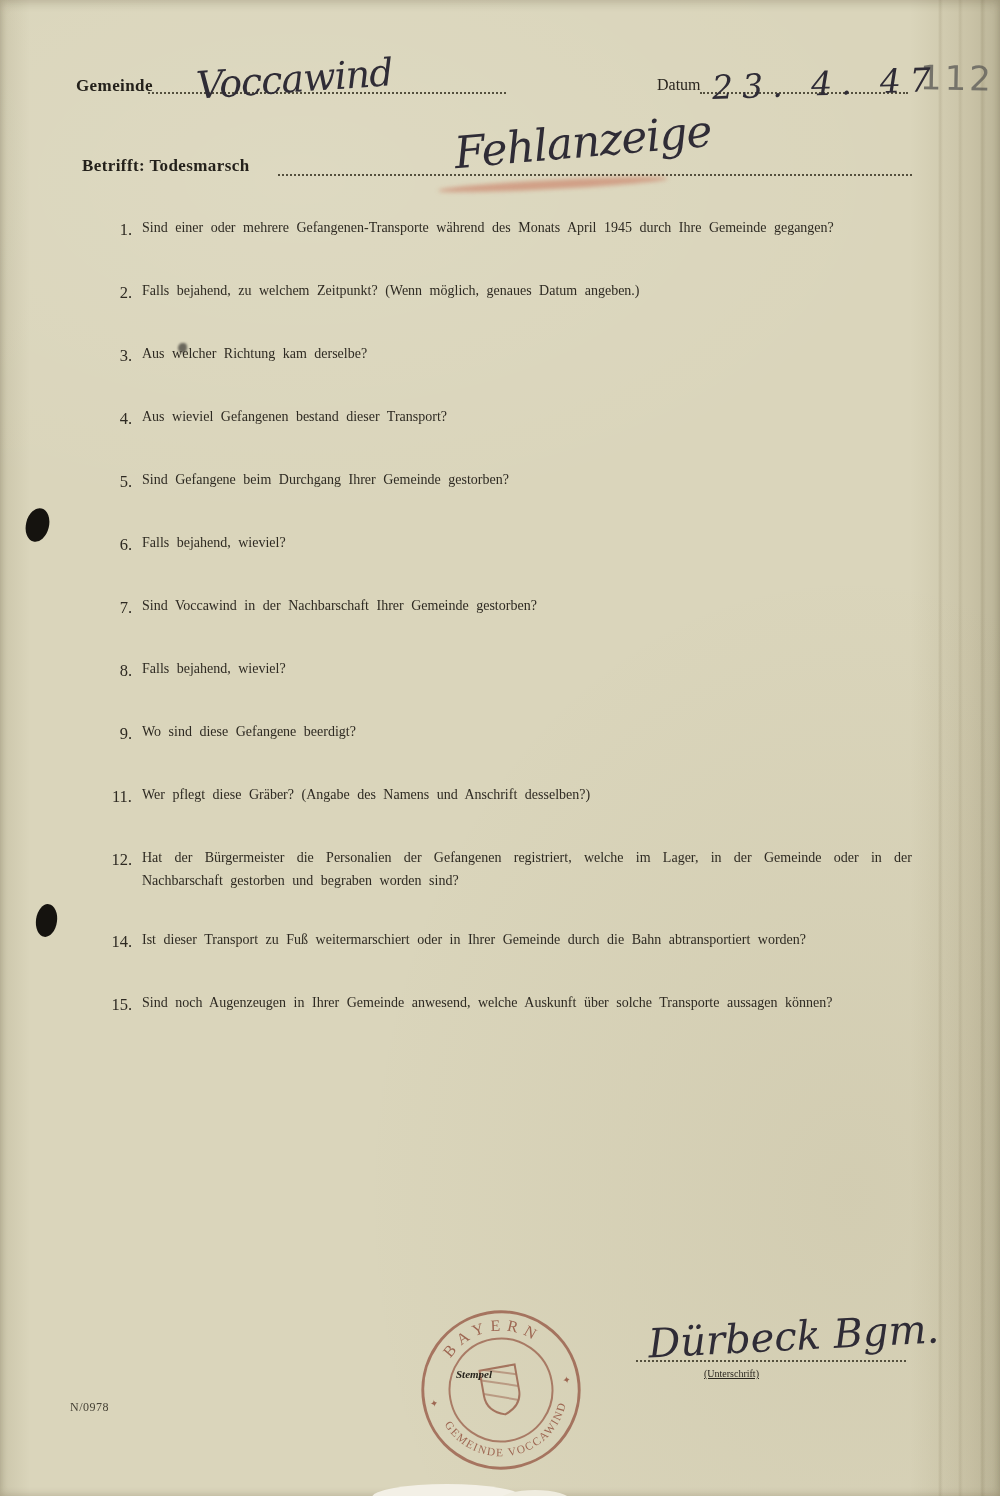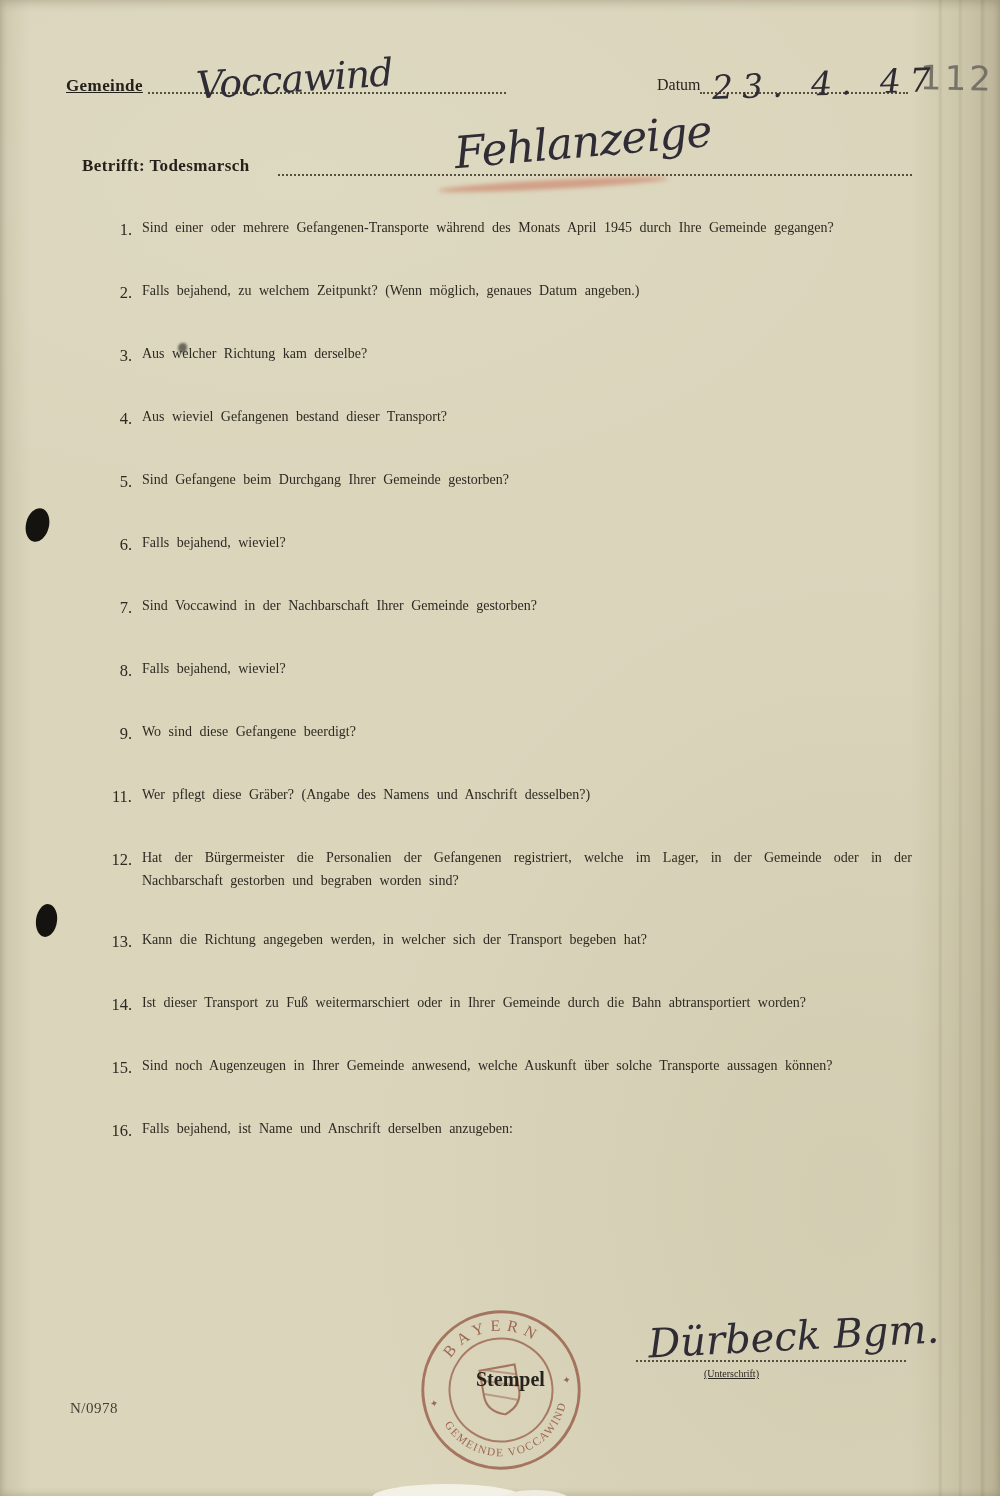--- a/index.html
+++ b/index.html
@@ -28,21 +28,21 @@
   .lbl{font-weight:bold;font-size:17px;letter-spacing:.4px;color:#24211b;}
   .lbl-reg{font-size:16px;color:#2a261f;margin-left:12px;}
   .dotline{position:absolute;border-bottom:2px dotted #54503e;}
   .hand{
     font-family:"DejaVu Serif", serif;font-style:italic;
     color:#2f2c36;white-space:nowrap;line-height:1;
   }
 
   
   .header-row{position:absolute;top:52px;left:66px;right:60px;height:58px;}
-  .gemeinde-label{position:absolute;left:0;top:24px;text-decoration:underline;}
+  .gemeinde-label{position:absolute;left:10px;top:24px;}
   .gemeinde-line{left:82px;top:0;width:358px;height:40px;}
   .gemeinde-hand{position:absolute;left:48px;bottom:-6px;font-size:38px;letter-spacing:-1px;transform:rotate(-4deg);}
   .datum-label{position:absolute;left:579px;top:24px;}
   .datum-line{left:634px;top:0;width:208px;height:40px;}
   .datum-hand{position:absolute;left:12px;bottom:-8px;font-size:33px;letter-spacing:9px;transform:rotate(-2deg);}
   .page-number{
     position:absolute;top:58px;left:920px;
     font-family:"DejaVu Sans", sans-serif;font-size:34px;letter-spacing:3px;
     color:#75736a;transform:rotate(1deg);
   }
@@ -71,25 +71,25 @@
   
   .punch-hole{position:absolute;background:#15130f;border-radius:50%;}
   .hole1{left:26px;top:508px;width:23px;height:34px;transform:rotate(14deg);}
   .hole2{left:36px;top:904px;width:21px;height:33px;transform:rotate(8deg);}
 
   
   .stamp-svg{
     position:absolute;left:407px;top:1296px;width:188px;height:188px;
     mix-blend-mode:multiply;opacity:.88;filter:blur(.3px);
   }
-  .stempel-label{position:absolute;left:476px;top:1368px;font-size:20px;font-weight:bold;color:#26231c;z-index:2;}
+  .stempel-label{position:absolute;left:456px;top:1368px;font-size:11px;font-weight:bold;color:#26231c;z-index:2;font-style:italic;}
   .signature-hand{position:absolute;left:648px;top:1316px;font-size:40px;transform:rotate(-3deg);z-index:2;}
   .signature-line{left:636px;top:1324px;width:270px;height:36px;}
   .unterschrift-label{position:absolute;left:704px;top:1368px;font-size:10px;color:#2a261f;text-decoration:underline;}
-  .form-number{position:absolute;left:70px;top:1400px;font-size:15px;letter-spacing:.5px;color:#454135;}
+  .form-number{position:absolute;left:70px;top:1400px;font-size:12px;letter-spacing:.5px;color:#454135;}
 
   
   .tear1{position:absolute;left:372px;bottom:-4px;width:150px;height:16px;background:#f3f0e6;border-radius:60% 60% 0 0/100% 100% 0 0;}
   .tear2{position:absolute;left:500px;bottom:-6px;width:70px;height:12px;background:#efecdf;border-radius:60% 60% 0 0/100% 100% 0 0;}
 </style>
 </head>
 <body>
 
 <div class="page">
 
@@ -156,34 +156,26 @@
       </div>
     <div class="q">
         <span class="qnum">11.</span>
         <span class="qtext">Wer pflegt diese Gräber? (Angabe des Namens und Anschrift desselben?)</span>
       </div>
     <div class="q">
         <span class="qnum">12.</span>
         <span class="qtext">Hat der Bürgermeister die Personalien der Gefangenen registriert, welche im Lager, in der Gemeinde oder in der Nachbarschaft gestorben und begraben worden sind?</span>
       </div>
     <div class="q">
-        <span class="qnum">13.</span>
-        <span class="qtext">Kann die Richtung angegeben werden, in welcher sich der Transport begeben hat?</span>
-      </div>
-    <div class="q">
         <span class="qnum">14.</span>
         <span class="qtext">Ist dieser Transport zu Fuß weitermarschiert oder in Ihrer Gemeinde durch die Bahn abtransportiert worden?</span>
       </div>
     <div class="q">
         <span class="qnum">15.</span>
         <span class="qtext">Sind noch Augenzeugen in Ihrer Gemeinde anwesend, welche Auskunft über solche Transporte aussagen können?</span>
-      </div>
-    <div class="q">
-        <span class="qnum">16.</span>
-        <span class="qtext">Falls bejahend, ist Name und Anschrift derselben anzugeben:</span>
       </div>
   </div>
 
   <svg class="stamp-svg" viewBox="0 0 190 190">
     <g transform="rotate(-10 95 95)" fill="#9c4434" stroke="#9c4434">
       <circle cx="95" cy="95" r="79" fill="none" stroke-width="3" opacity=".7"></circle>
       <circle cx="95" cy="95" r="52" fill="none" stroke-width="2" opacity=".65"></circle>
       <defs>
         <path id="arcTop" d="M 35 95 A 60 60 0 0 1 155 95"></path>
         <path id="arcBot" d="M 28 95 A 67 67 0 0 0 162 95"></path>

